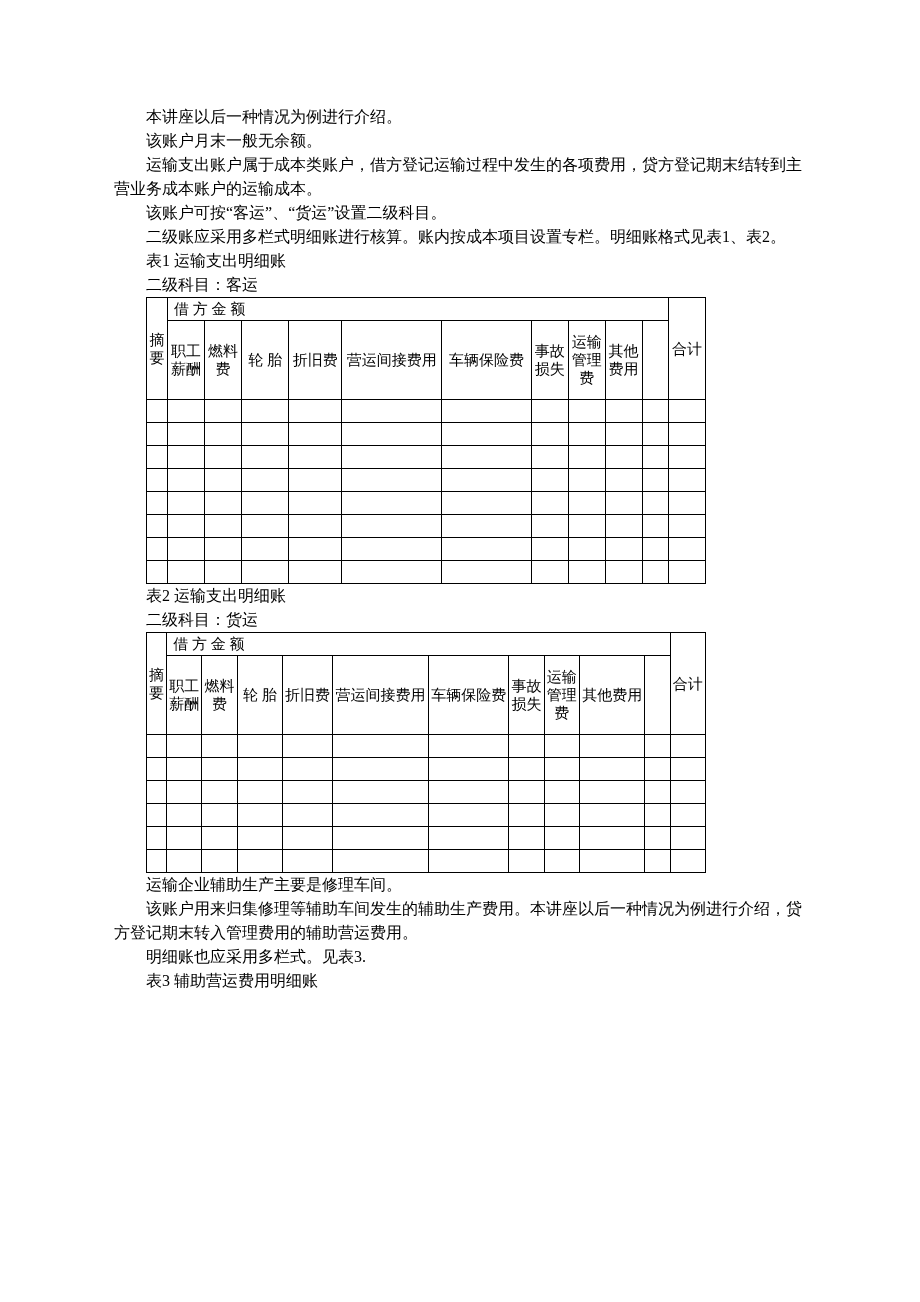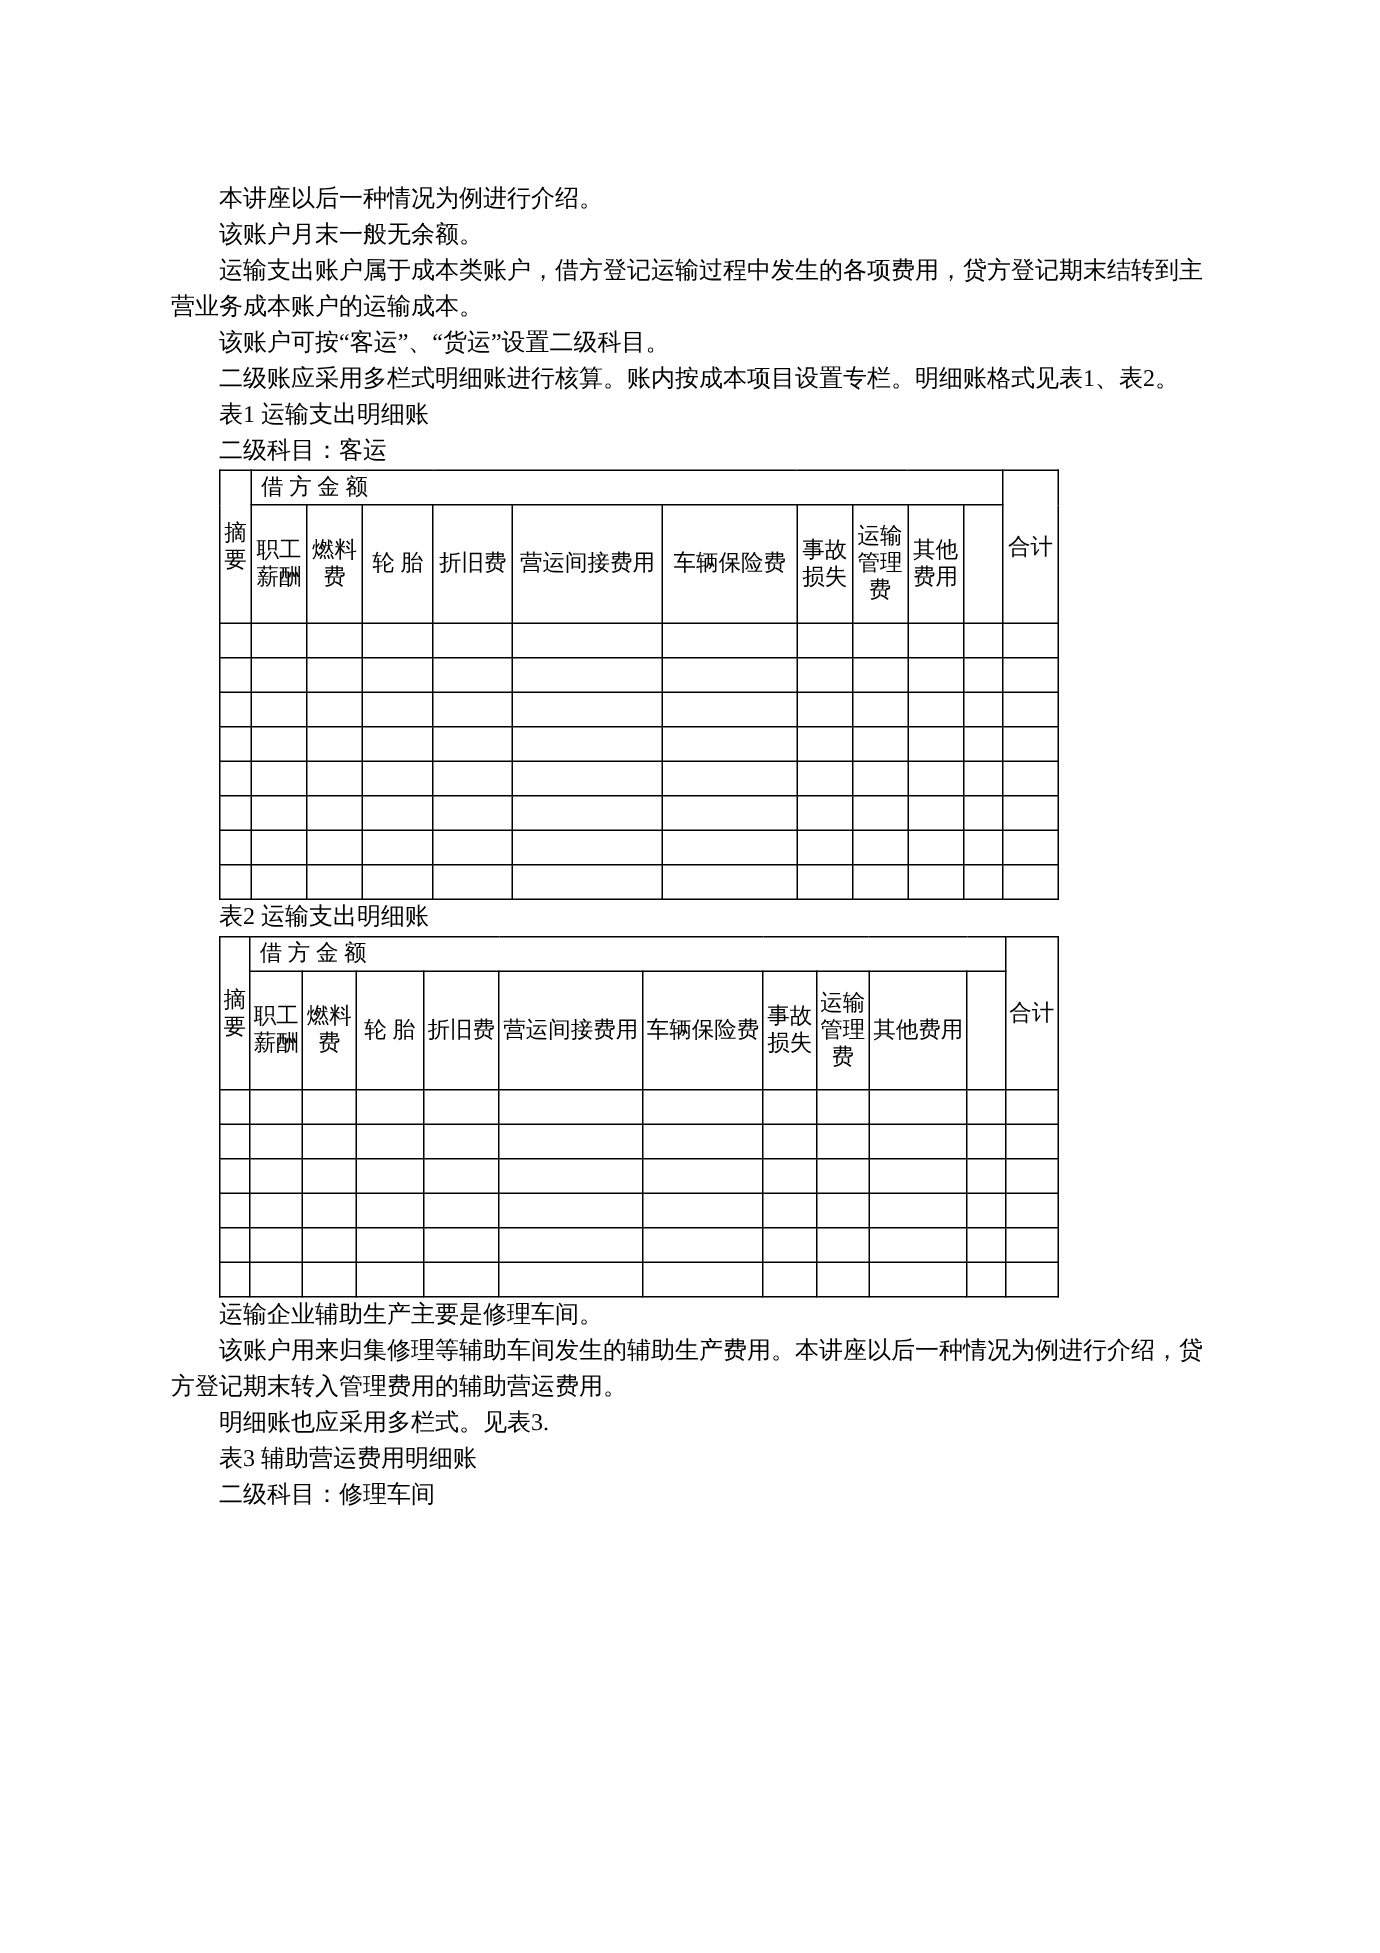--- a/index.html
+++ b/index.html
@@ -6,21 +6,21 @@
     margin: 0;
     padding: 0;
     background: #fff;
     font-family: "SimSun", "宋体", serif;
     font-size: 16px;
     color: #000;
     line-height: 1.5;
   }
   .page {
     width: 872px;
-    margin: 16px auto;
+    margin: 0 auto;
     padding: 105px 90px 60px 90px;
     box-sizing: border-box;
   }
   p {
     margin: 0;
     text-indent: 2em;
   }
   table.ledger {
     border-collapse: collapse;
     margin: 0;
@@ -205,20 +205,21 @@
             <td></td>
             <td></td>
             <td></td>
             <td></td>
           </tr>
   </tbody>
       </table>
   </div>
 
   <p>表2 运输支出明细账</p>
+  <p>二级科目：货运</p>
 
   <div class="tbl-indent">
   <table class="ledger" style="width:560px;">
     <colgroup>
       <col style="width:20px;">
       <col style="width:35px;">
       <col style="width:35px;">
       <col style="width:45px;">
       <col style="width:50px;">
       <col style="width:95px;">
@@ -332,15 +333,14 @@
             <td></td>
           </tr>
   </tbody>
       </table>
   </div>
 
   <p>运输企业辅助生产主要是修理车间。</p>
   <p>该账户用来归集修理等辅助车间发生的辅助生产费用。本讲座以后一种情况为例进行介绍，贷方登记期末转入管理费用的辅助营运费用。</p>
   <p>明细账也应采用多栏式。见表3.</p>
   <p>表3 辅助营运费用明细账</p>
-  <p>二级科目：修理车间</p>
 
 </div>
 
 </body></html>

